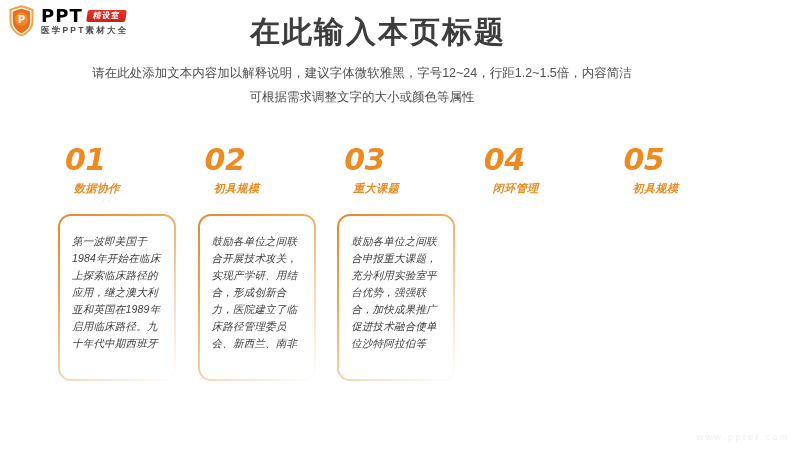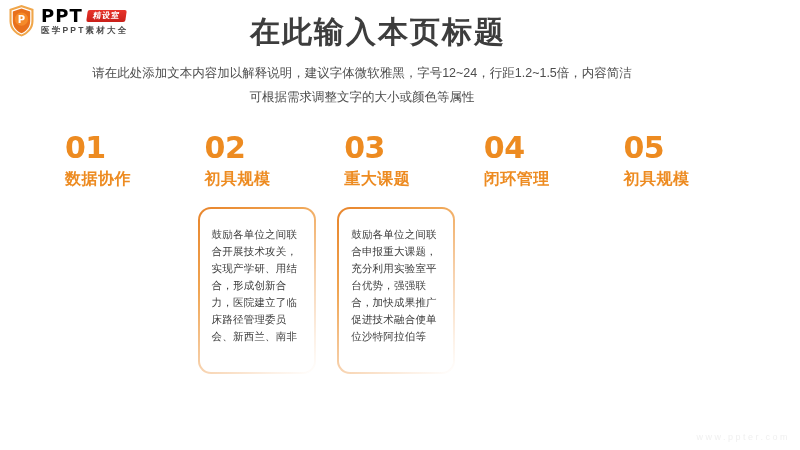--- a/index.html
+++ b/index.html
@@ -89,48 +89,49 @@
     text-align: center;
     font-size: 12.5px;
     color: #4d4d4d;
     line-height: 1.9;
   }
   .subtitle div { white-space: nowrap; }
 
   
   .columns {
     position: absolute;
-    top: 133px;
+    top: 145px;
     left: 56px;
     width: 690px;
     display: flex;
     gap: 8px;
+    font-style: italic;
   }
   .col {
     width: 138px;
     display: flex;
     flex-direction: column;
     align-items: flex-start;
   }
   .col-num {
     font-family: "DejaVu Sans", sans-serif;
     font-size: 30px;
     font-weight: bold;
     color: #ed8b21;
     line-height: 1;
     letter-spacing: -0.5px;
     margin-left: 9px;
   }
   .col-head {
-    font-size: 16px;
+    font-size: 11px;
     font-weight: bold;
     color: #ed8b21;
     line-height: 1;
     margin-top: 8px;
-    margin-left: 9px;
+    margin-left: 18px;
     letter-spacing: 0.5px;
   }
   .card {
     margin-top: 20px;
     margin-left: 2px;
     width: 118px;
     height: 167px;
     box-sizing: border-box;
     border-radius: 13px;
     padding: 2px;
@@ -187,20 +188,23 @@
 <div class="subtitle">
   <div>请在此处添加文本内容加以解释说明，建议字体微软雅黑，字号12~24，行距1.2~1.5倍，内容简洁</div>
   <div>可根据需求调整文字的大小或颜色等属性</div>
 </div>
 
 <div class="columns">
 
   <div class="col">
     <div class="col-num">01</div>
     <div class="col-head">数据协作</div>
+    <div class="card">
+      <div class="card-inner">第一波即美国于1984年开始在临床上探索临床路径的应用，继之澳大利亚和英国在1989年启用临床路径。九十年代中期西班牙</div>
+    </div>
   </div>
 
   <div class="col">
     <div class="col-num">02</div>
     <div class="col-head">初具规模</div>
     <div class="card">
       <div class="card-inner">鼓励各单位之间联合开展技术攻关，实现产学研、用结合，形成创新合力，医院建立了临床路径管理委员会、新西兰、南非</div>
     </div>
   </div>
 

